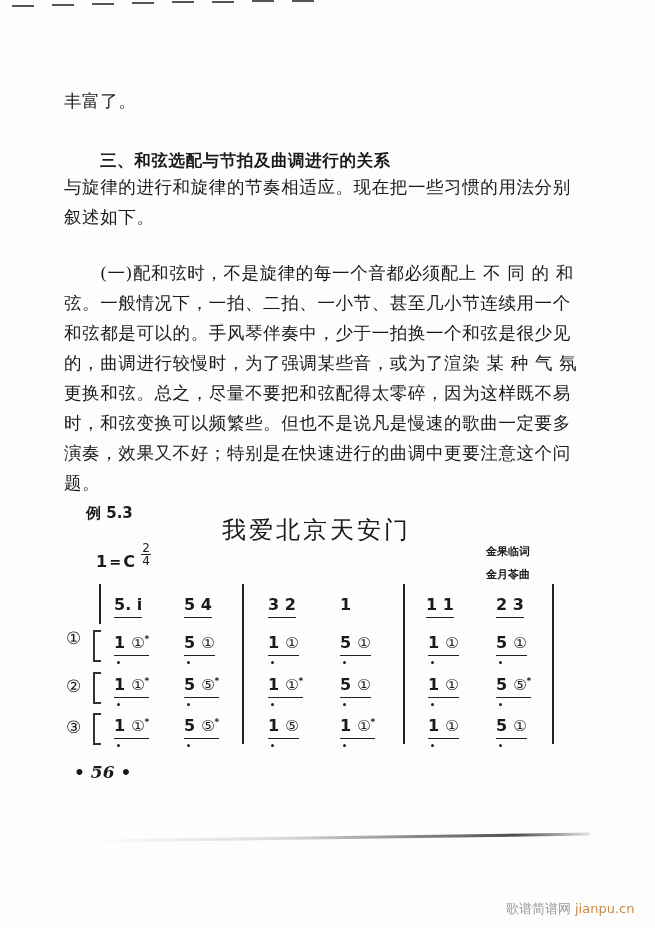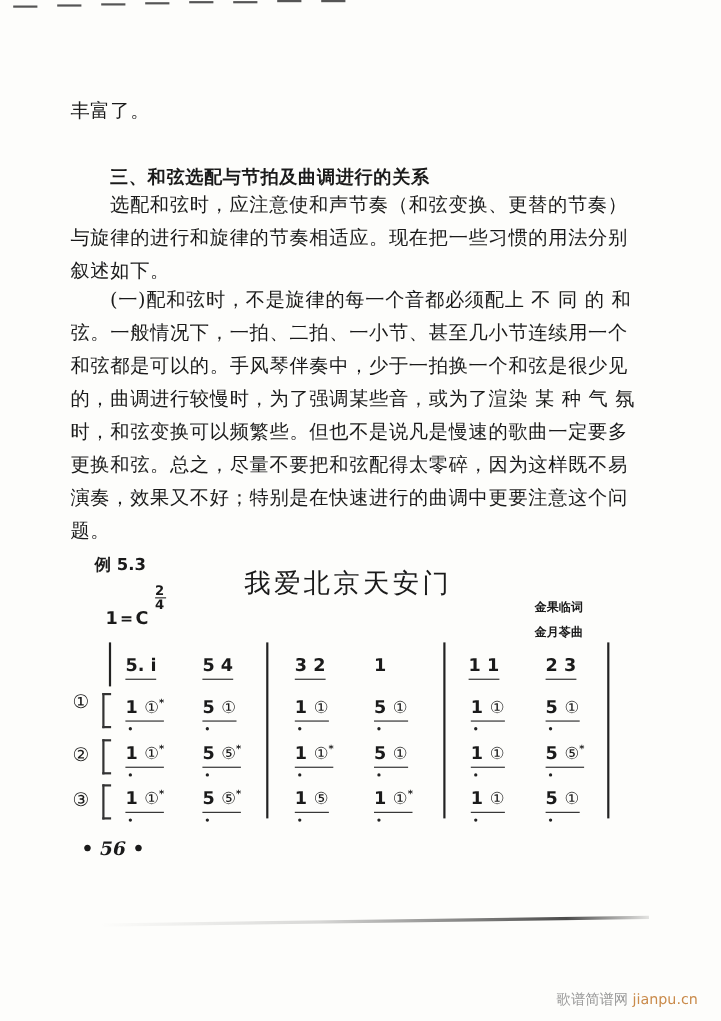--- a/index.html
+++ b/index.html
@@ -10,21 +10,21 @@
     .top-dashes { position: absolute; top: 0; left: 10px; height: 8px; width: 320px; }
     .top-dashes span { position: absolute; height: 2px; background: #555; width: 22px; }
     .para { position: absolute; left: 64px; width: 510px; font-size: 17.5px; line-height: 30px; letter-spacing: 0.6px; }
     .line { white-space: nowrap; display: block; }
     .indent { padding-left: 36px; }
     .heading { font-family: "DejaVu Sans", "Liberation Sans", sans-serif; font-weight: bold; font-size: 16.5px; }
     .ex-label { position: absolute; left: 86px; top: 504px; font-weight: bold; font-size: 15px; font-family: "DejaVu Sans", sans-serif; }
     .song-title { position: absolute; left: 222px; top: 514px; font-size: 24px; letter-spacing: 3px; }
     .credits { position: absolute; left: 486px; top: 540px; font-size: 11px; font-weight: bold; line-height: 23px; font-family: "DejaVu Sans", sans-serif; }
     .key { position: absolute; left: 96px; top: 552px; font-size: 16px; font-family: "DejaVu Sans", sans-serif; font-weight: bold; }
-    .timesig { position: absolute; left: 141px; top: 531px; font-size: 12px; font-weight: bold; font-family: "DejaVu Sans", sans-serif; text-align: left; line-height: 12px; }
+    .timesig { position: absolute; left: 141px; top: 542px; font-size: 12px; font-weight: normal; font-family: "DejaVu Sans", sans-serif; text-align: center; line-height: 12px; }
     .timesig .bar { display: block; border-top: 1.5px solid #222; width: 10px; margin: 0 auto; }
     .score { position: absolute; left: 0; top: 0; width: 655px; height: 928px; }
     .row-num { position: absolute; left: 66px; font-size: 17px; }
     .brace { position: absolute; left: 93px; width: 6px; border: 2px solid #333; border-right: none; height: 28px; }
     .barline { position: absolute; width: 2px; background: #222; }
     .note { position: absolute; font-family: "DejaVu Sans", sans-serif; font-weight: bold; font-size: 16px; white-space: nowrap; }
     .note .ul { position: absolute; left: 0; right: 0; bottom: -4px; border-bottom: 1.6px solid #222; }
     .note .dot { position: absolute; left: 3px; bottom: -12px; width: 3px; height: 3px; background: #222; border-radius: 50%; }
     .circ { font-weight: normal; font-size: 15px; margin-left: 6px; }
     .star { font-size: 9px; vertical-align: super; }
@@ -47,32 +47,31 @@
     <span style="left:282px;top:0px"></span>
 </div>
 
 <div class="para" style="top:86px">
   <span class="line">丰富了。</span>
 </div>
 
 <div class="para heading" style="top:146px; left:100px">三、和弦选配与节拍及曲调进行的关系</div>
 
 <div class="para" style="top:172px">
-  <span class="line indent">选配和弦时，应注意使和声节奏（和弦变换、更替的节奏）</span>
   <span class="line">与旋律的进行和旋律的节奏相适应。现在把一些习惯的用法分别</span>
   <span class="line">叙述如下。</span>
 </div>
 
 <div class="para" style="top:258px">
   <span class="line indent">(一)配和弦时，不是旋律的每一个音都必须配上 不 同 的 和</span>
   <span class="line">弦。一般情况下，一拍、二拍、一小节、甚至几小节连续用一个</span>
   <span class="line">和弦都是可以的。手风琴伴奏中，少于一拍换一个和弦是很少见</span>
   <span class="line">的，曲调进行较慢时，为了强调某些音，或为了渲染 某 种 气 氛</span>
+  <span class="line">更换和弦。总之，尽量不要把和弦配得太零碎，因为这样既不易</span>
   <span class="line">时，和弦变换可以频繁些。但也不是说凡是慢速的歌曲一定要多</span>
-  <span class="line">更换和弦。总之，尽量不要把和弦配得太零碎，因为这样既不易</span>
   <span class="line">演奏，效果又不好；特别是在快速进行的曲调中更要注意这个问</span>
   <span class="line">题。</span>
 </div>
 
 <div class="ex-label">例 5.3</div>
 <div class="song-title">我爱北京天安门</div>
 <div class="credits">
   <div>金果临词</div>
   <div>金月苓曲</div>
 </div>

